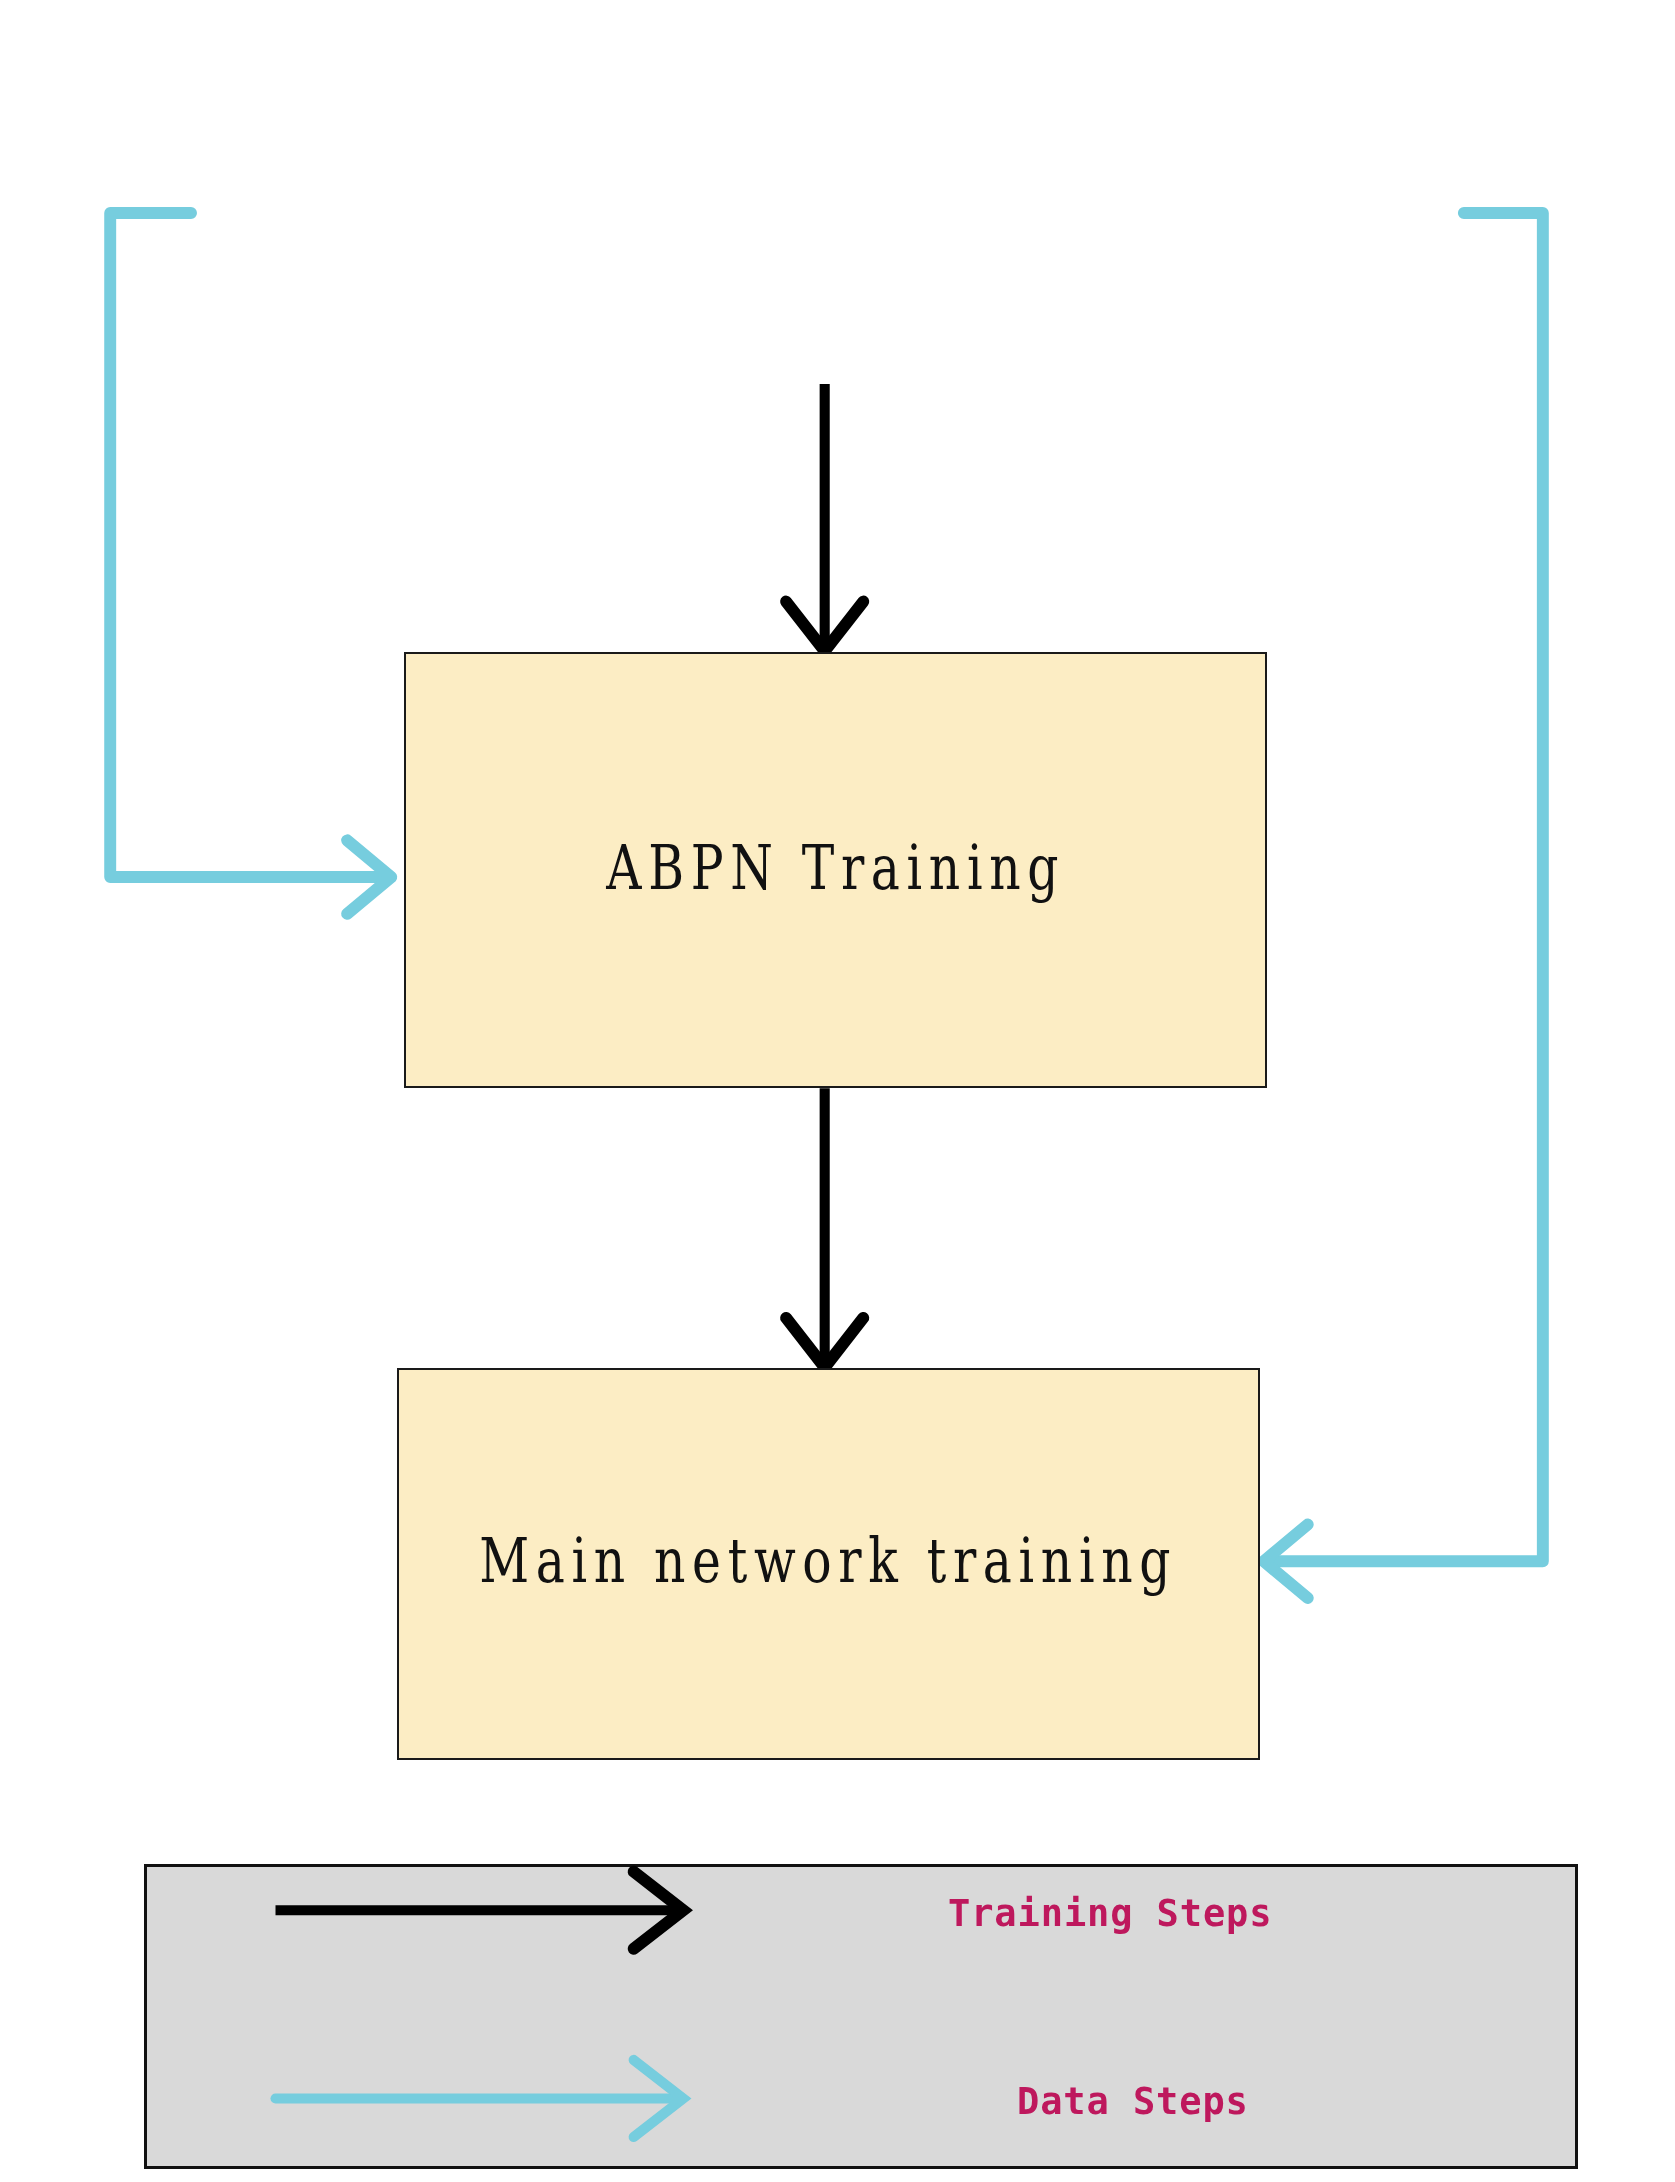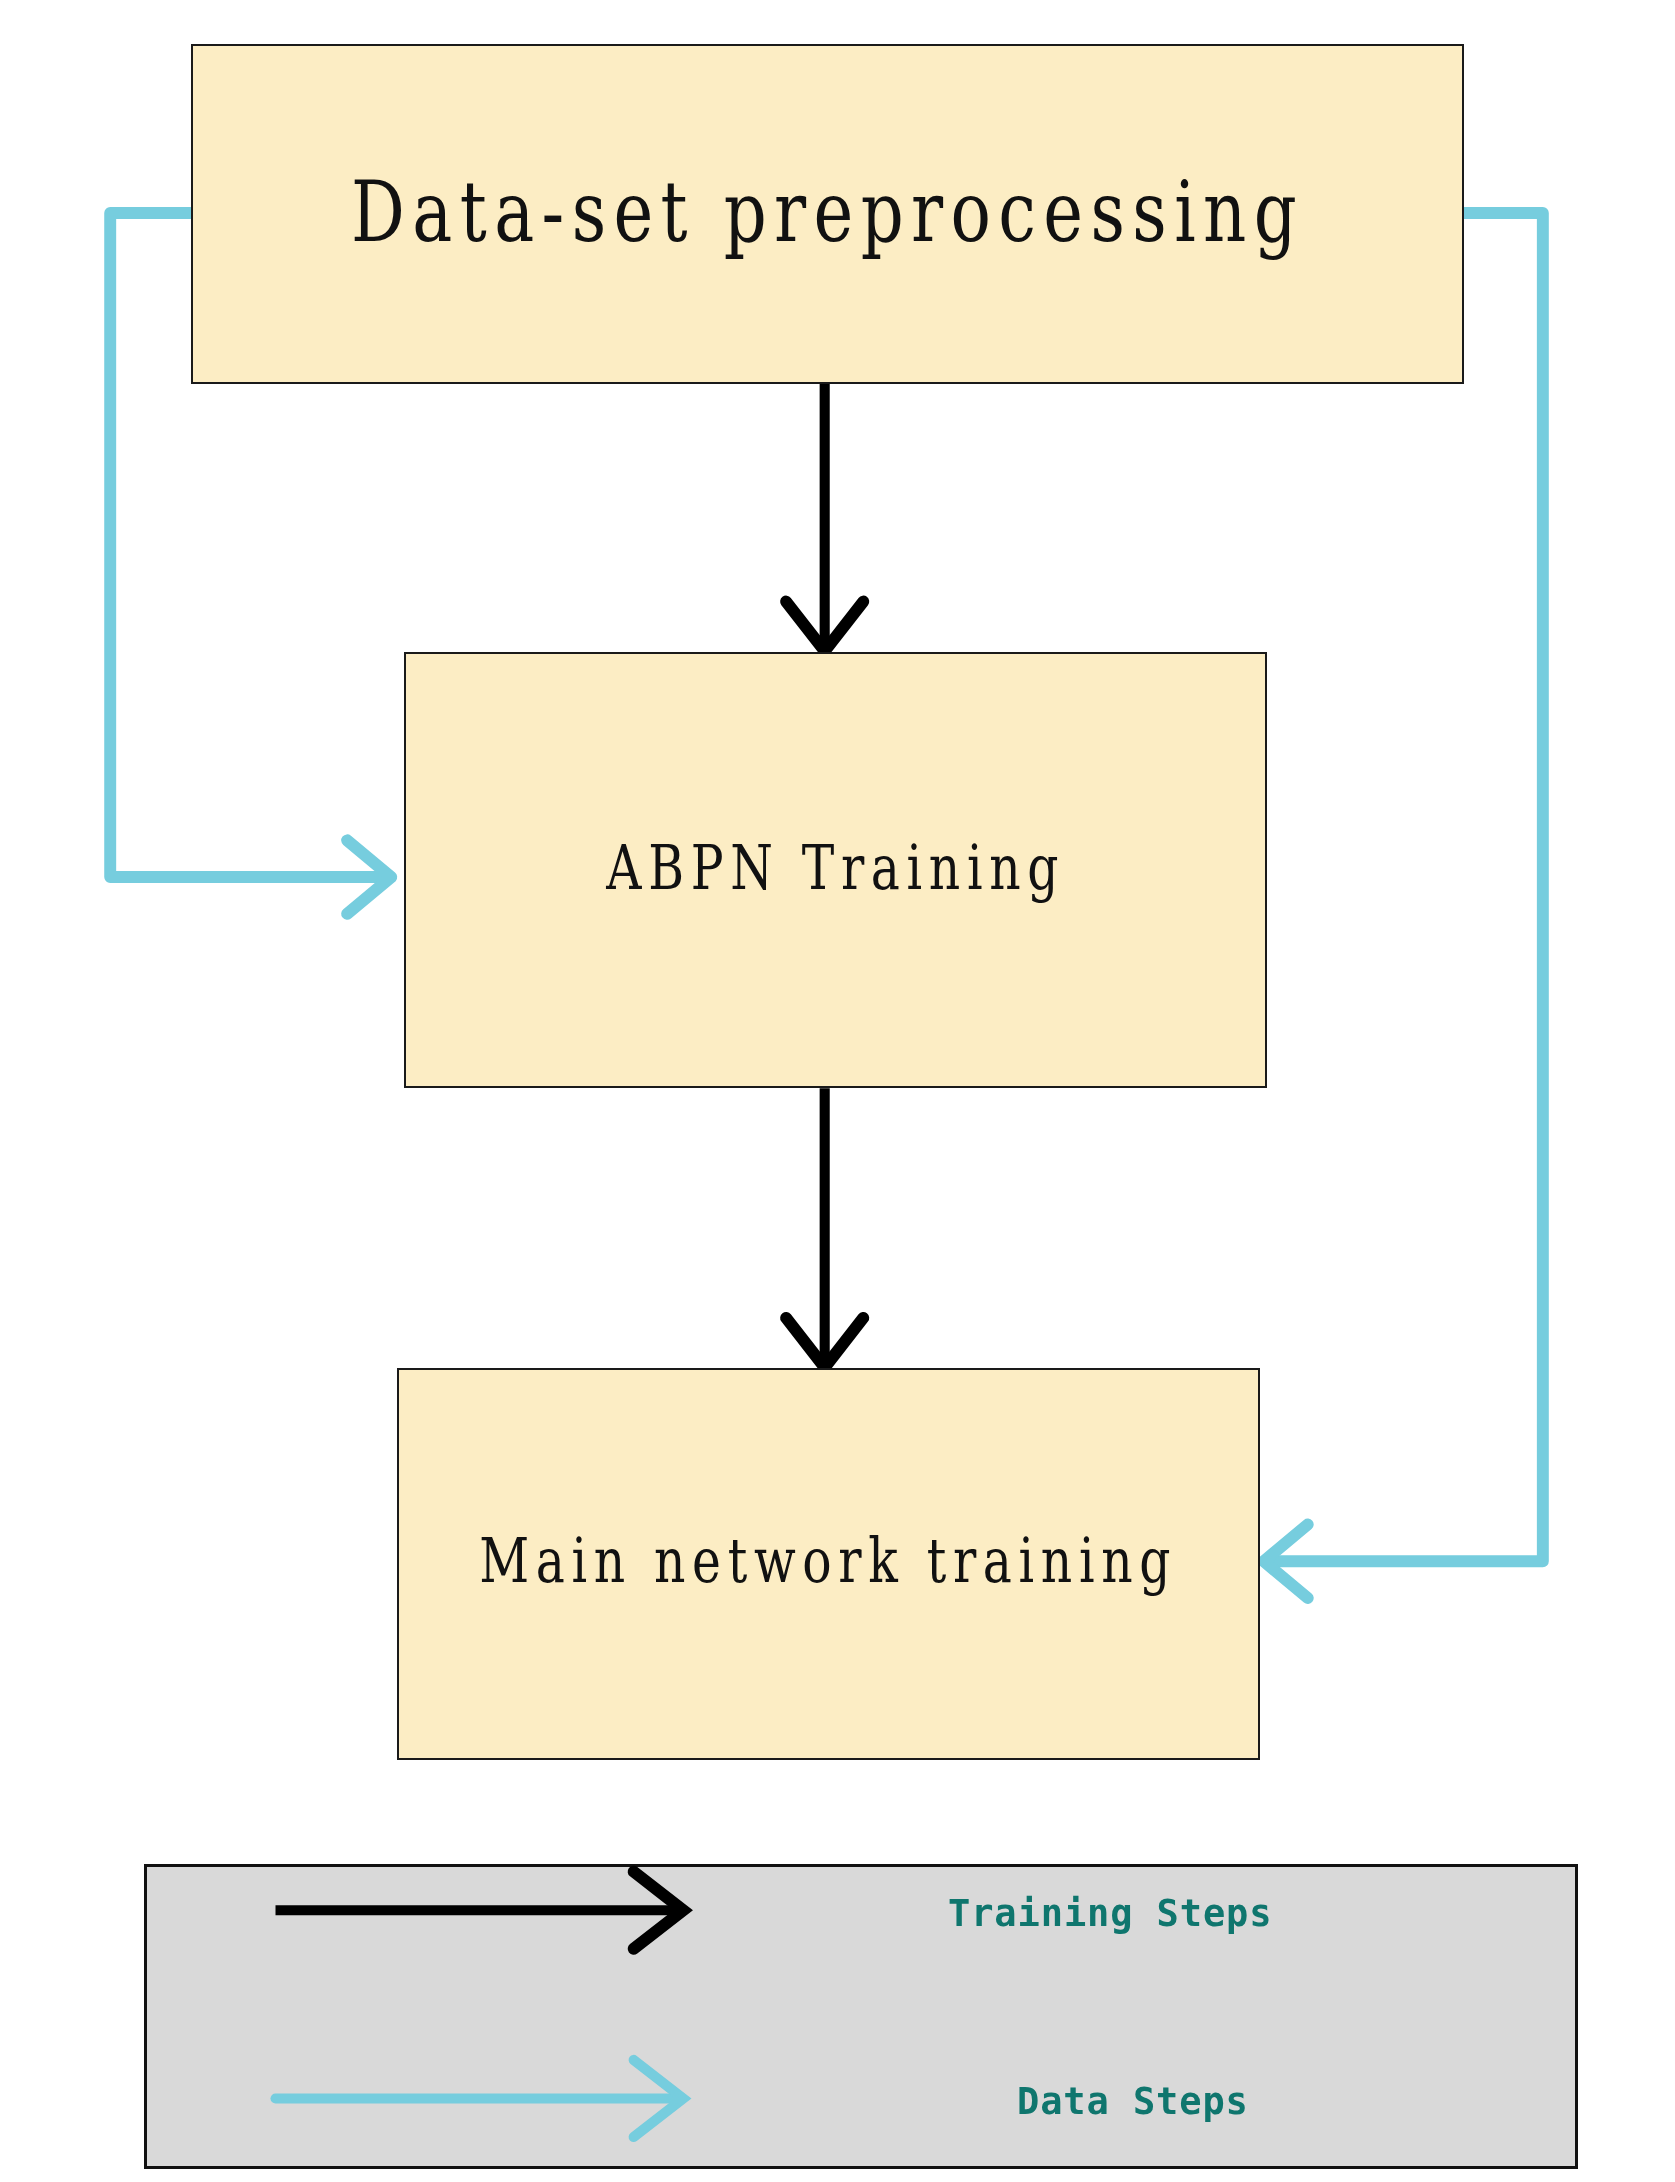--- a/index.html
+++ b/index.html
@@ -88,21 +88,21 @@
     width: 1434px;
     height: 305px;
     box-sizing: border-box;
     background: #D9D9D9;
     border: 3.7px solid #111111;
   }
   .legend-label {
     position: absolute;
     font-family: "DejaVu Sans Mono", monospace;
     font-size: 37px;
-    color: #0f766e;
+    color: #be185d;
     white-space: nowrap;
     font-weight: 700;
     letter-spacing: 0.9px;
   }
   #legend-label-training {
     left: 948px;
     top: 1892px;
   }
   #legend-label-dataflow {
     left: 1017px;
@@ -130,23 +130,20 @@
       <path d="M 898 418 L 898 706" fill="none" stroke="#000000" stroke-width="11" stroke-linecap="butt"></path>
       <path d="M 856 655 L 898 709 L 940 655" fill="none" stroke="#000000" stroke-width="13" stroke-linecap="round" stroke-linejoin="miter"></path>
     </g>
 
     <g>
       <path d="M 898 1185 L 898 1486" fill="none" stroke="#000000" stroke-width="11" stroke-linecap="butt"></path>
       <path d="M 856 1435 L 898 1489 L 940 1435" fill="none" stroke="#000000" stroke-width="13" stroke-linecap="round" stroke-linejoin="miter"></path>
     </g>
   </svg>
 
-  <div class="node" id="node-preprocess">
-    <span class="node-label">Data-set preprocessing</span>
-  </div>
 
   <div class="node" id="node-abpn">
     <span class="node-label">ABPN Training</span>
   </div>
 
   <div class="node" id="node-mainnet">
     <span class="node-label">Main network training</span>
   </div>
 
   <div id="legend-box"></div>

